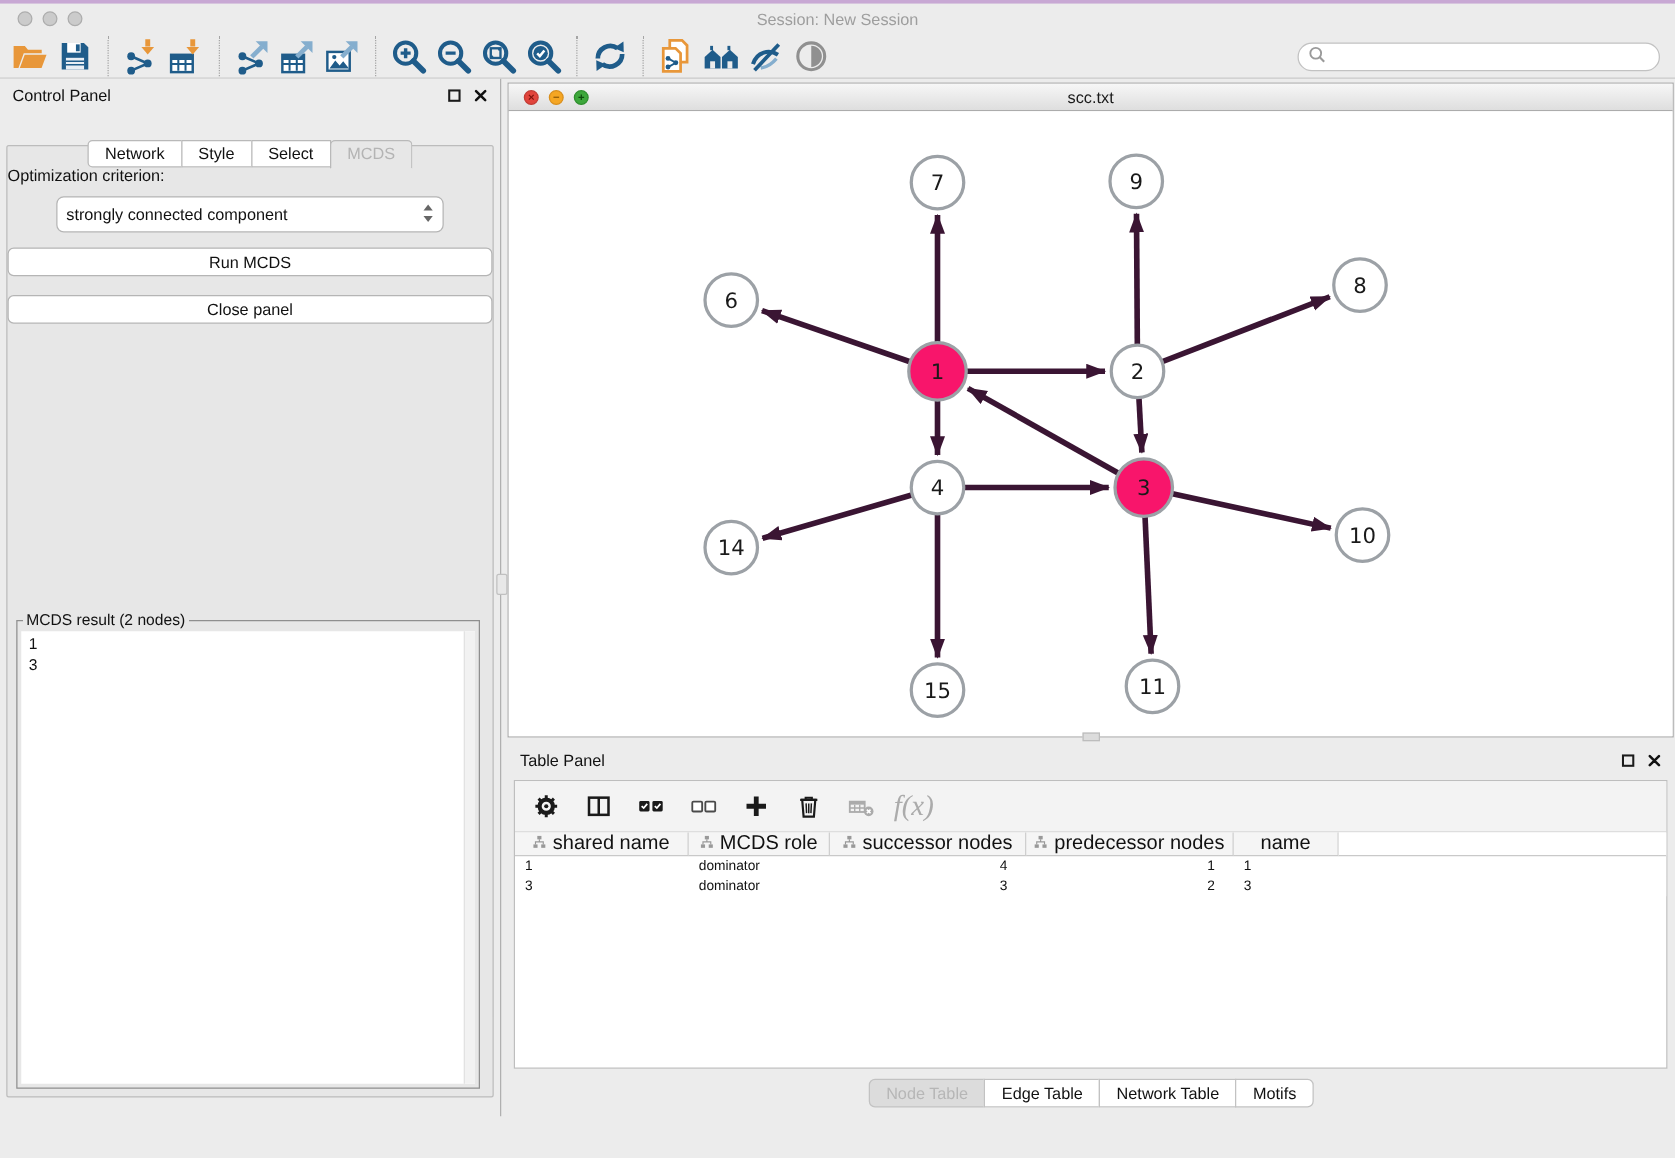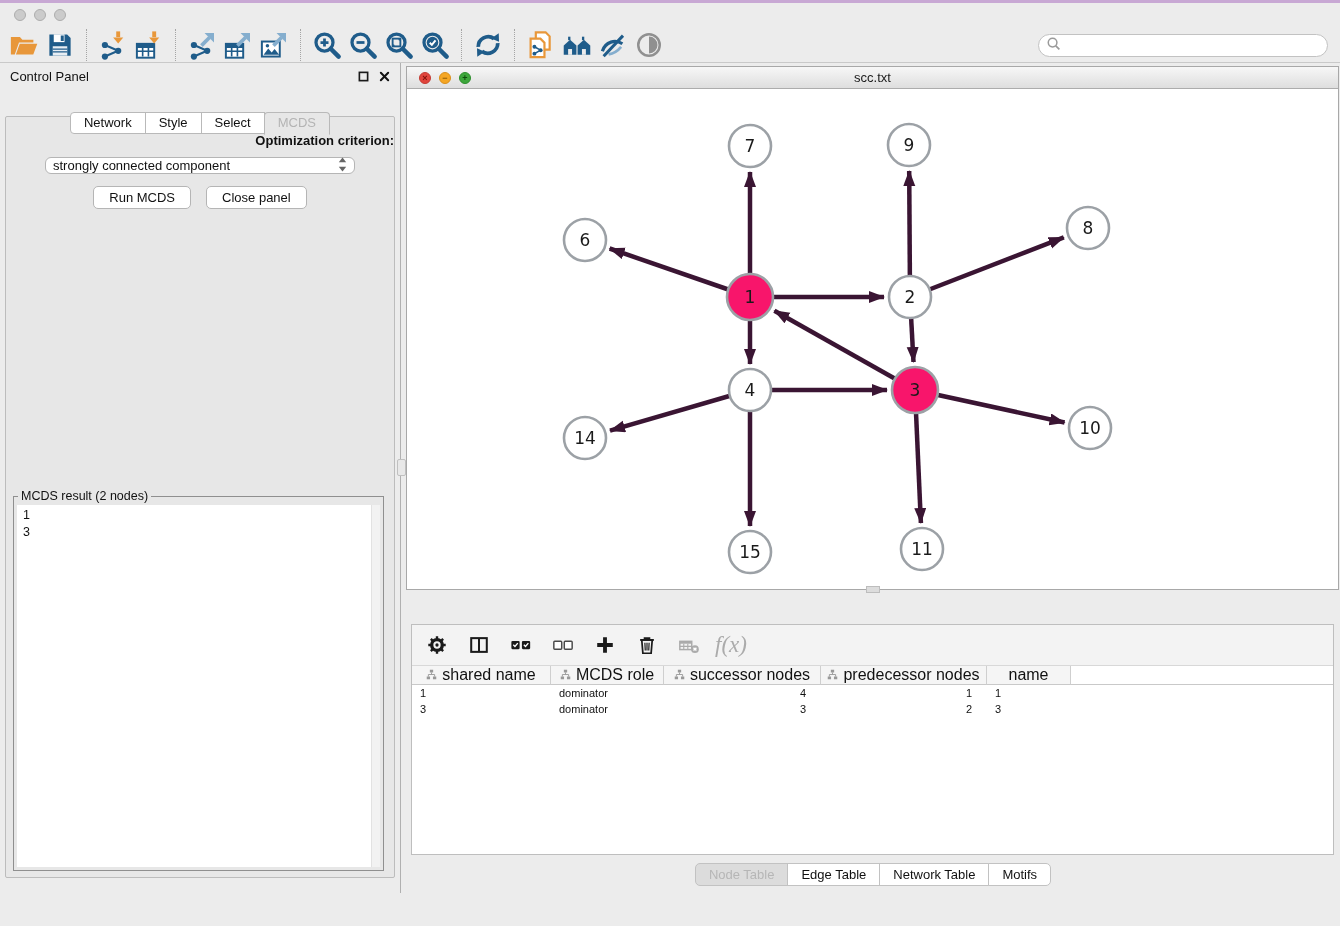--- a/index.html
+++ b/index.html
@@ -35,25 +35,25 @@
   .panel-title { position:absolute; left:10px; top:6px; }
   .panel-icons { position:absolute; right:10px; top:7px; display:flex; gap:10px; align-items:center; }
   .cp-tabs { display:flex; justify-content:center; position:relative; z-index:3; margin-top:23px; }
   .cp-tab { background:#fff; border:1px solid #B9B9B9; padding:2px 13px; margin-left:-1px;
     line-height:16px; color:#111; }
   .cp-tab:first-child { border-radius:4px 0 0 4px; margin-left:0; }
   .cp-tab.active { background:#E7E7E7; color:#B4B4B4; border-radius:4px 4px 0 0;
     border-bottom-color:#E7E7E7; margin-bottom:-1px; padding-bottom:3px; }
   .cp-content { position:absolute; top:53px; left:5px; right:5px; bottom:15px;
     background:#E7E7E7; border:1px solid #BCBCBC; border-radius:2px; }
-  .opt-label { margin-top:16px; text-align:right;font-weight:bold; }
-  .criterion-select { width:310px; height:17px; margin:9px auto 0; background:#fff;
+  .opt-label { margin-top:16px; text-align:left; }
+  .criterion-select { width:310px; height:29px; margin:9px auto 0; background:#fff;
     border:1px solid #B5B5B5; border-radius:6px; display:flex; align-items:center;
     justify-content:space-between; padding:0 7px; }
-  .btn-row { display:flex; justify-content:center; gap:15px; margin-top:12px; }
+  .btn-row { display:flex; justify-content:center; gap:15px; margin-top:12px;flex-direction:column; }
   .btn { background:#fff; border:1px solid #B5B5B5; border-radius:5px; font-size:13px;
     padding:3px 15px; font-family:inherit; color:#111; }
   .mcds-fieldset { position:absolute; top:372px; left:7px; right:10px; bottom:6px;
     border:1px solid #8F8F8F; }
   .mcds-fieldset legend { font-size:12.5px; padding:0 3px; margin-left:4px; }
   .result-box { position:absolute; left:3px; right:3px; top:2px; bottom:3px; background:#fff; }
   #result-text { font-size:12.5px; line-height:17px; padding:2px 6px; white-space:pre; }
   .vtrack { position:absolute; top:0; bottom:0; right:0; width:9px; background:#F2F2F2;
     border-left:1px solid #E2E2E2; }
 
@@ -117,20 +117,21 @@
 
 <div id="window">
   <div class="win-accent"></div>
 
   <div class="titlebar">
     <div class="lights">
       <span class="light"></span>
       <span class="light"></span>
       <span class="light"></span>
     </div>
+    <div class="tb-title">Session: New Session</div>
   </div>
 
   <div class="toolbar">
     <div id="toolbar-groups">
         <span class="tbi">
           <svg width="30" height="30" viewBox="0 0 24 24">
             <path d="M1.5 5.5h7.2l2 2.3h8.8v2.2H8L4.6 19.5H1.5z" fill="#E8973A"></path>
             <path d="M8.6 11h14l-3.2 8.5H5.5z" fill="#E8973A"></path>
           </svg>
         </span>
@@ -413,20 +414,31 @@
               <g>
                 <circle cx="515" cy="460" r="21" fill="#FFFFFF" stroke="#9CA1A6" stroke-width="2.6"></circle>
                 <text x="515" y="466" text-anchor="middle" font-family="DejaVu Sans, sans-serif" font-size="17" fill="#1A1A1A">11</text>
               </g>
             </svg>
         </div>
         <div class="grip-h"></div>
       </div>
 
       <div class="table-panel">
+        <div class="tp-header">
+          <span class="panel-title">Table Panel</span>
+          <span class="panel-icons">
+            <span class="ic-float2"><svg width="11" height="11" viewBox="0 0 12 12">
+                  <rect x="1.5" y="1.5" width="9" height="9" fill="none" stroke="#1a1a1a" stroke-width="1.8"></rect>
+                </svg></span>
+            <span class="ic-close2"><svg width="11" height="11" viewBox="0 0 12 12">
+                  <path d="M2 2l8 8M10 2l-8 8" stroke="#111" stroke-width="2.2" stroke-linecap="round"></path>
+                </svg></span>
+          </span>
+        </div>
         <div class="tp-block">
           <div class="tp-toolbar" id="tp-toolbar">
               <span class="tpi">
                 <svg width="22" height="22" viewBox="0 0 24 24">
                   <circle cx="12" cy="12" r="5.8" fill="none" stroke="#1A1A1A" stroke-width="3.6"></circle>
                   <circle cx="12" cy="12" r="1.8" fill="#1A1A1A"></circle>
                   <g stroke="#1A1A1A" stroke-width="2.6">
                     <path d="M12 2.5v3M12 18.5v3M2.5 12h3M18.5 12h3M5.3 5.3l2.1 2.1M16.6 16.6l2.1 2.1M5.3 18.7l2.1-2.1M16.6 7.4l2.1-2.1"></path>
                   </g>
                 </svg>

